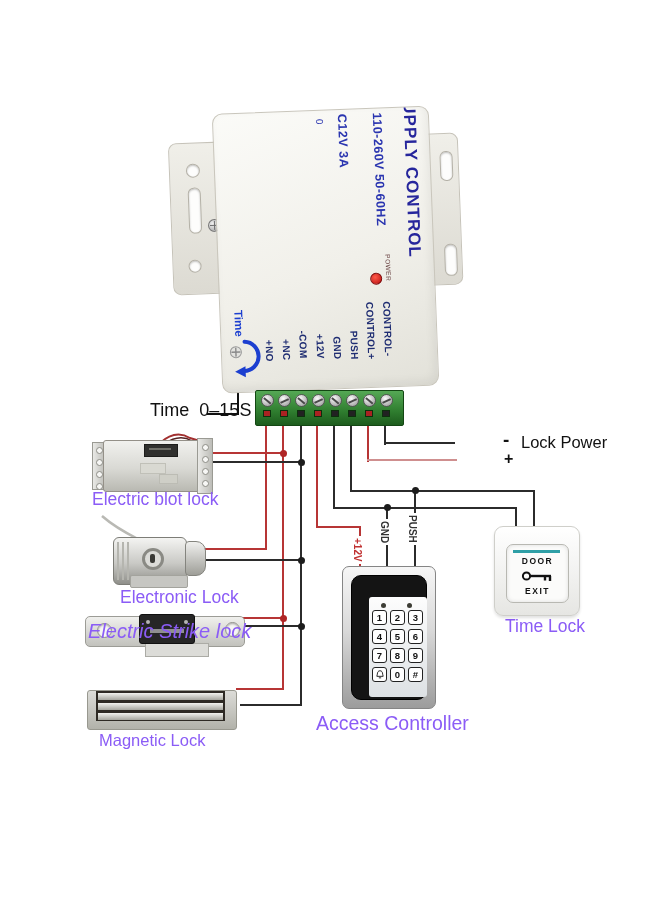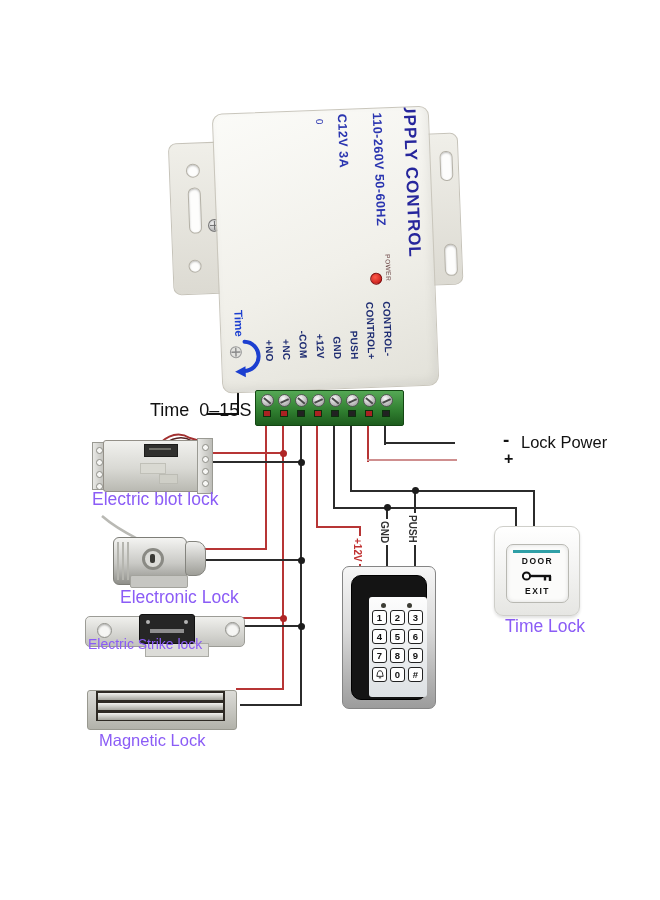--- a/index.html
+++ b/index.html
@@ -290,21 +290,21 @@
     <div class="st-plate"></div>
     <div class="st-hole" style="left:12px;top:11px;"></div>
     <div class="st-hole" style="left:140px;top:10px;"></div>
     <div class="st-shelf"></div>
     <div class="st-black">
       <i style="left:6px;top:5px;"></i>
         <i style="left:44px;top:5px;"></i>
       <div class="st-bar"></div>
     </div>
   </div>
-  <div class="lbl" style="left:88px;top:636px;font-size:14px;">Electric Strike lock</div>
+  <div class="lbl" style="left:88px;top:620px;font-size:20px;font-style:italic;">Electric Strike lock</div>
 
   <div class="dev" style="left:87px;top:688px;width:150px;height:42px;">
     <div class="mg-outer"></div>
     <div class="mg-inner">
       <div class="mg-s" style="top:2px;"></div>
       <div class="mg-s" style="top:12px;"></div>
       <div class="mg-s" style="top:22px;"></div>
     </div>
   </div>
   <div class="lbl" style="left:99px;top:731px;font-size:16.5px;">Magnetic Lock</div>
@@ -329,20 +329,21 @@
               <path d="M6,1.5 C3.8,1.5 2.9,3.3 2.8,5.6 L2.2,8.2 L9.8,8.2 L9.2,5.6 C9.1,3.3 8.2,1.5 6,1.5 Z" fill="none" stroke="#1a1a1a" stroke-width="1.1"></path>
               <line x1="4.6" y1="10" x2="7.4" y2="10" stroke="#1a1a1a" stroke-width="1.1"></line>
             </svg>
           </div>
           <div class="key">0</div>
           <div class="key">#</div>
         </div>
       </div>
     </div>
   </div>
+  <div class="lbl" style="left:316px;top:712px;font-size:19.5px;">Access Controller</div>
 
   <div class="db">
     <div class="db-inner">
       <div class="db-teal"></div>
       <div class="db-txt" style="top:11px;">DOOR</div>
       <svg class="abs" style="left:14px;top:24px;" width="34" height="15" viewBox="0 0 34 15">
         <circle cx="5.5" cy="7" r="3.6" fill="none" stroke="#111" stroke-width="2"></circle>
         <line x1="9.2" y1="7" x2="30" y2="7" stroke="#111" stroke-width="2.4"></line>
         <line x1="24" y1="7" x2="24" y2="11.5" stroke="#111" stroke-width="2.4"></line>
         <line x1="29" y1="7" x2="29" y2="12" stroke="#111" stroke-width="2.4"></line>

